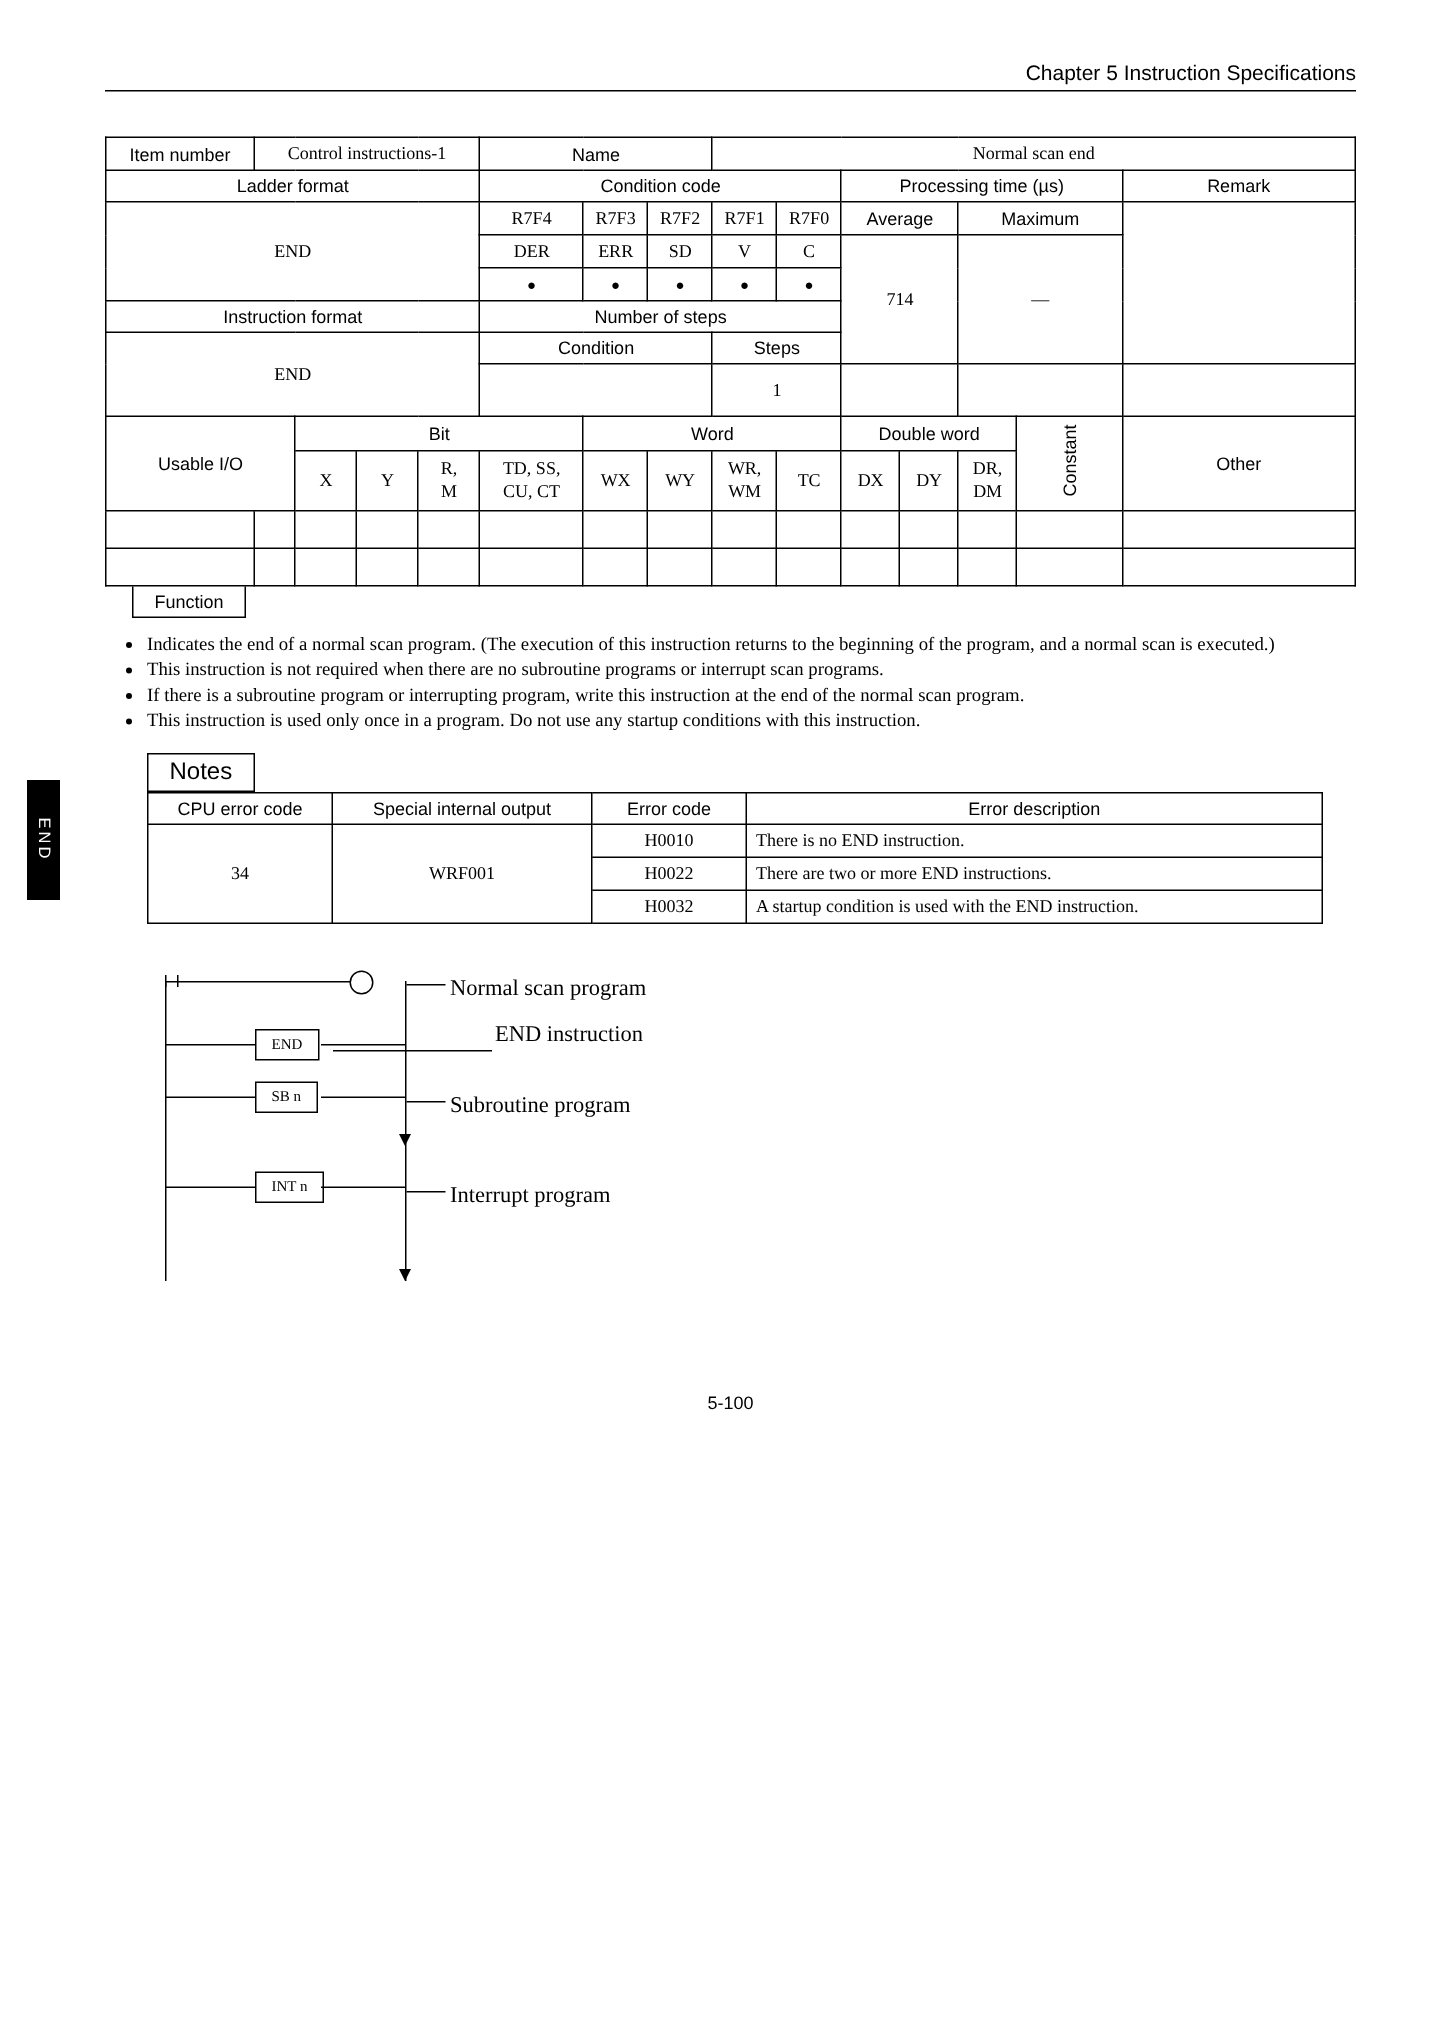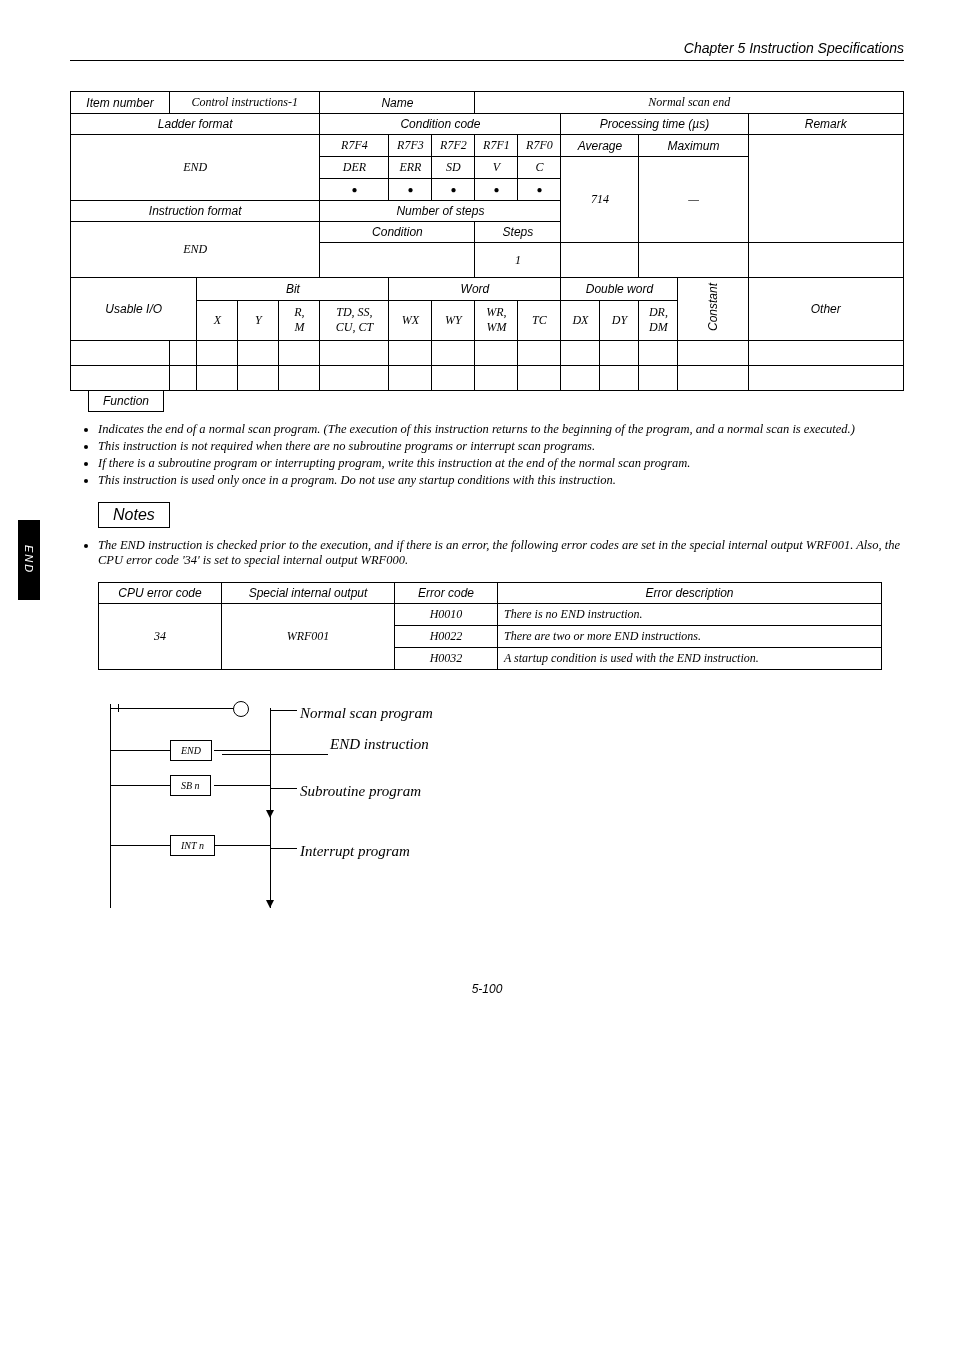--- a/index.html
+++ b/index.html
@@ -6,21 +6,20 @@
     margin: 0;
     font-family: "Times New Roman", serif;
     background: #fff;
     color: #000;
     width: 954px;
   }
   .page {
     padding: 40px 50px 40px 70px;
     box-sizing: border-box;
     position: relative;
-    font-style: italic;
   }
   .chapter-header {
     text-align: right;
     font-family: Arial, sans-serif;
     font-size: 14px;
     padding-bottom: 4px;
     border-bottom: 1px solid #000;
     margin-bottom: 30px;
   }
   .side-tab {
@@ -259,23 +258,20 @@
 
   <div style="margin-left:18px"><span class="section-label">Function</span></div>
   <ul class="bullets">
     <li>Indicates the end of a normal scan program.  (The execution of this instruction returns to the beginning of the program, and a normal scan is executed.)</li>
     <li>This instruction is not required when there are no subroutine programs or interrupt scan programs.</li>
     <li>If there is a subroutine program or interrupting program, write this instruction at the end of the normal scan program.</li>
     <li>This instruction is used only once in a program.  Do not use any startup conditions with this instruction.</li>
   </ul>
 
   <div style="margin-left:28px"><span class="notes-label">Notes</span></div>
-  <ul class="bullets">
-    <li>The END instruction is checked prior to the execution, and if there is an error, the following error codes are set in the special internal output WRF001.  Also, the CPU error code '34' is set to special internal output WRF000.</li>
-  </ul>
 
   <table class="err">
     <tbody>
         <tr>
       <th style="width:110px">CPU error code</th>
       <th style="width:160px">Special internal output</th>
       <th style="width:90px">Error code</th>
       <th>Error description</th>
     </tr>
     <tr>

